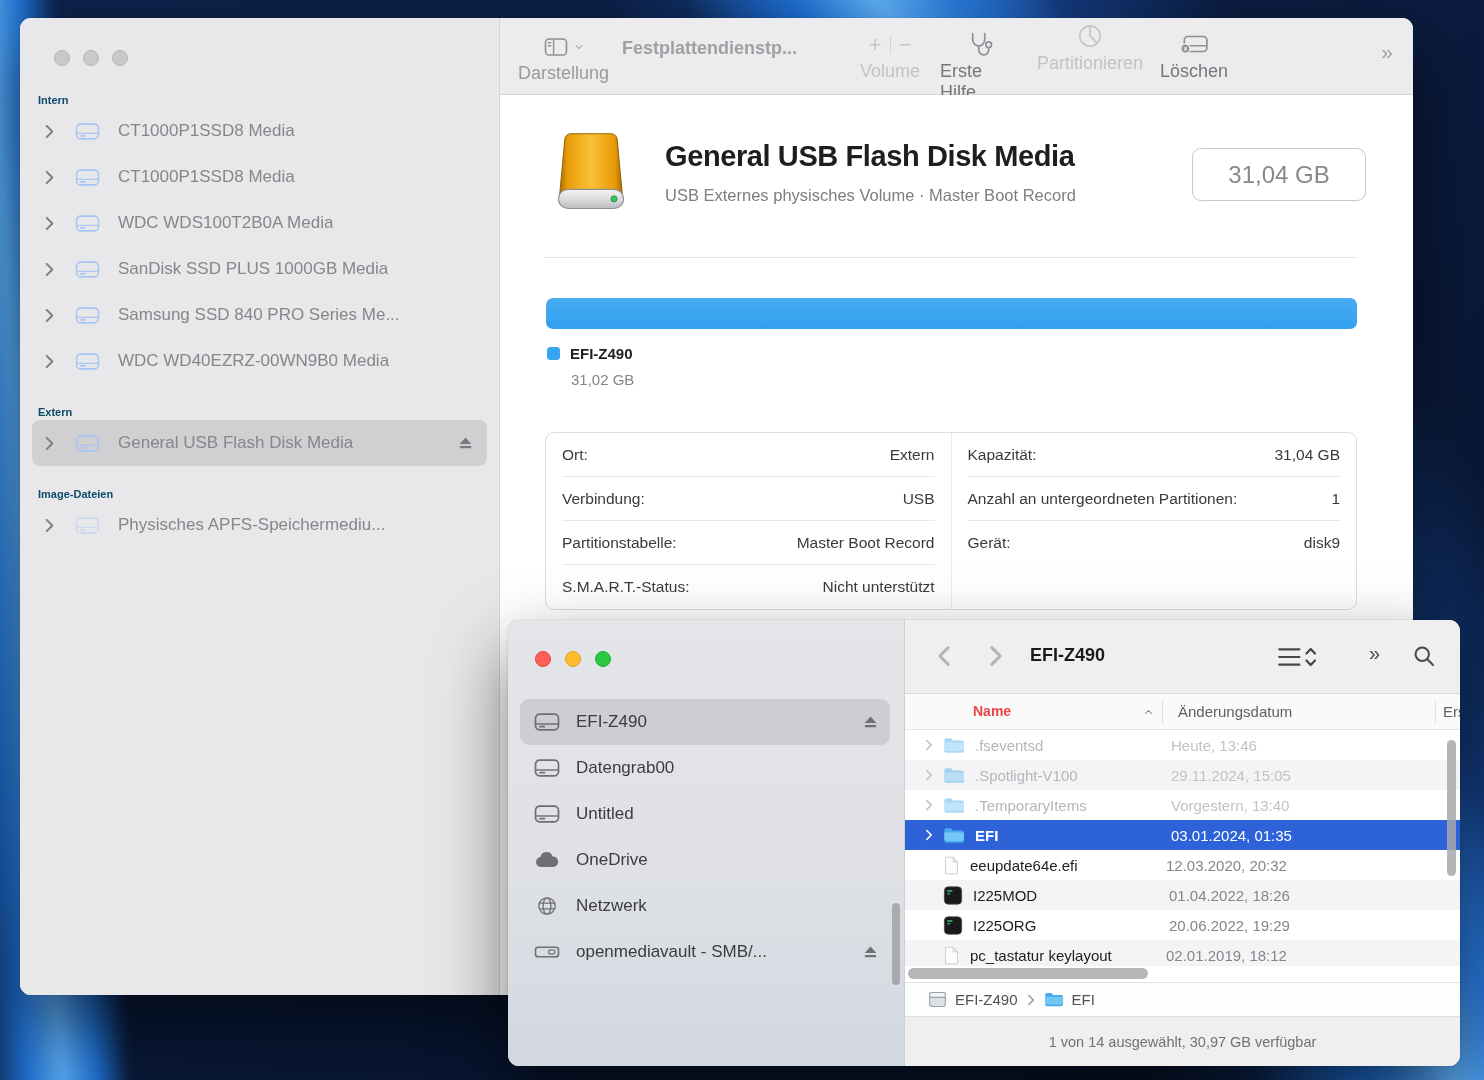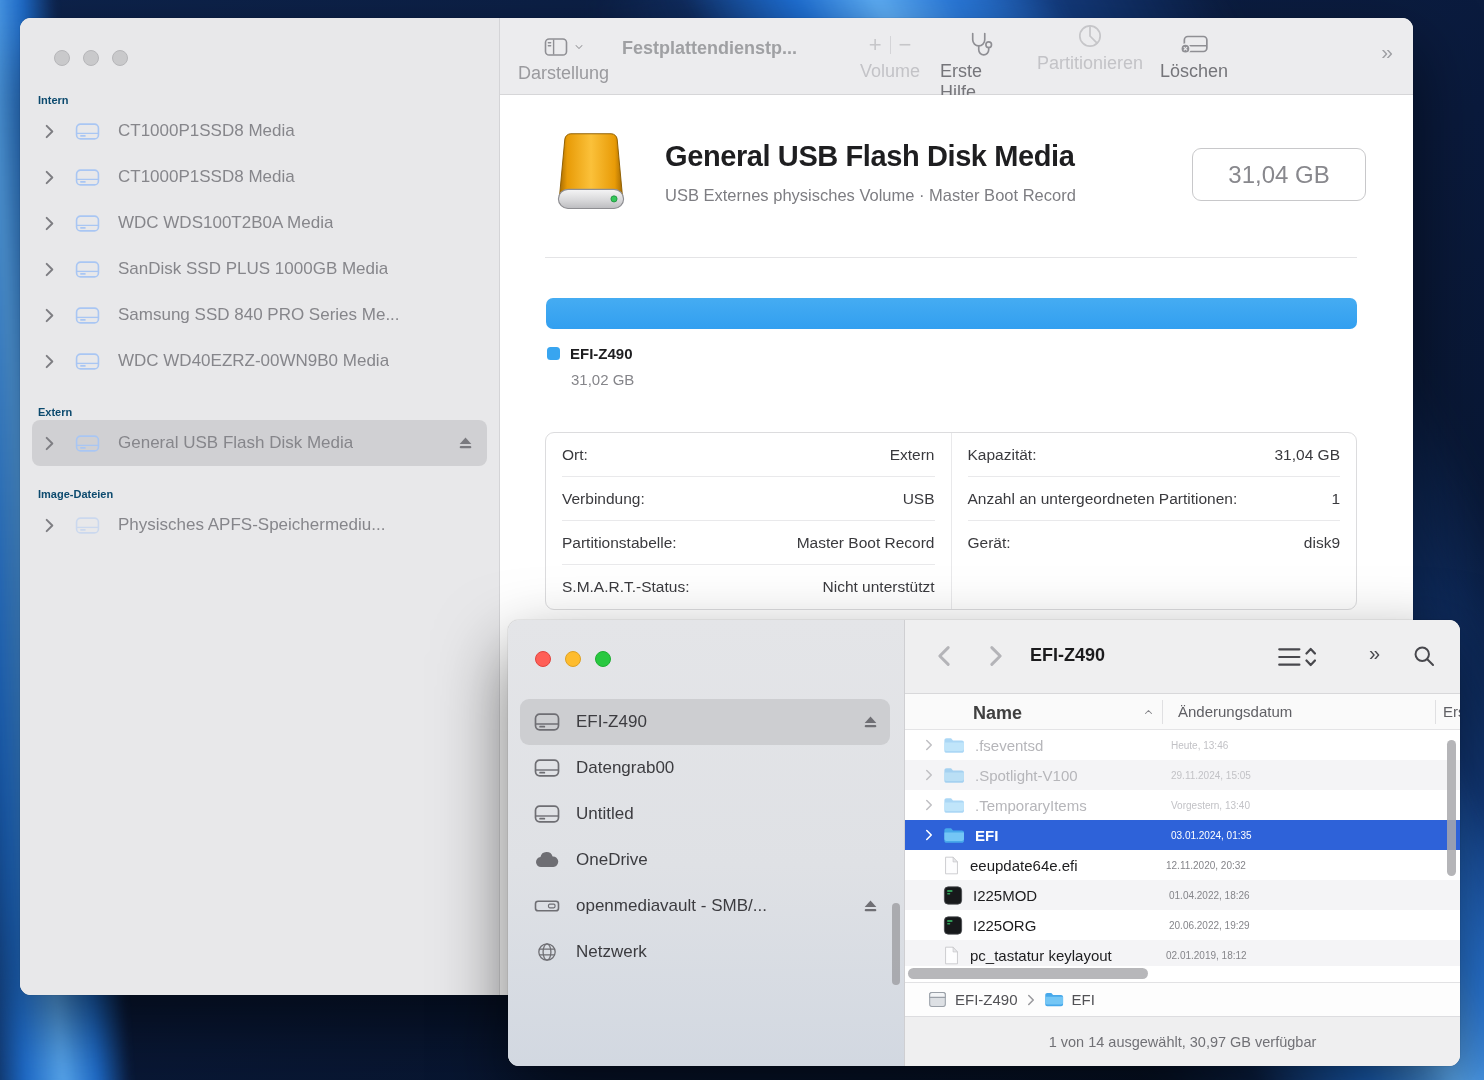--- a/index.html
+++ b/index.html
@@ -110,41 +110,41 @@
   .fd-toolbar { position:relative; height:74px; background:#efeff0; border-bottom:1px solid #d8d8da; flex:0 0 auto; }
   .nav-chev { position:absolute; top:24px; width:14px; height:24px; color:#b4b4b8; }
   .nav-back { left:32px; transform:scaleX(-1); }
   .nav-fwd { left:84px; }
   .fd-title { position:absolute; left:125px; top:25px; font-size:18px; font-weight:700; color:#1b1b1d; }
   .icon-listctl { position:absolute; left:370px; top:24px; width:44px; height:26px; color:#48484d; }
   .fd-overflow { position:absolute; left:464px; top:22px; font-size:20px; color:#48484d; letter-spacing:-2px; }
   .icon-search { position:absolute; left:508px; top:25px; width:22px; height:22px; color:#48484d; }
 
   .fd-colheaders { position:relative; height:36px; background:#fafafa; border-bottom:1px solid #e4e4e6; flex:0 0 auto; }
-  .ch-name { position:absolute; left:68px; top:9px; font-size:18px; font-weight:700; color:#404040; }
+  .ch-name { position:absolute; left:68px; top:9px; font-size:14px; font-weight:700; color:#ef4444; }
   .ch-caret { position:absolute; left:238px; top:14px; width:11px; height:8px; color:#86868b; }
   .ch-div1 { position:absolute; left:257px; top:6px; width:1px; height:24px; background:#e0e0e2; }
   .ch-mod { position:absolute; left:273px; top:9px; font-size:15px; color:#606065; }
   .ch-div2 { position:absolute; left:530px; top:6px; width:1px; height:24px; background:#e0e0e2; }
   .ch-created { position:absolute; left:538px; top:9px; font-size:15px; color:#606065; }
 
   .fd-rows { position:relative; height:236px; overflow:hidden; flex:0 0 auto; background:#fff; }
   .f-row { display:flex; align-items:center; height:30px; }
   .f-row:nth-child(even) { background:#f4f4f6; }
   .f-row.selected { background:#2e62d9; }
   .f-chev { width:12px; height:12px; margin-left:18px; color:#8a8a8f; flex:0 0 auto; }
   .f-chev.none { visibility:hidden; }
   .f-row.hidden-file .f-chev { color:#c0c0c4; }
   .f-row.selected .f-chev { color:#fff; }
   .f-icon { width:22px; height:19px; margin-left:8px; flex:0 0 auto; }
   .f-icon.dim { opacity:.45; }
   .f-name { margin-left:10px; width:196px; font-size:15px; color:#1d1d1f; white-space:nowrap; overflow:hidden; }
   .f-row.selected .f-name { color:#fff; font-weight:700; }
   .f-row.hidden-file .f-name { color:#b6b6ba; }
-  .f-date { font-size:10px; color:#85858a; white-space:nowrap; }
+  .f-date { font-size:15px; color:#85858a; white-space:nowrap; }
   .f-row.selected .f-date { color:#fff; }
   .f-row.hidden-file .f-date { color:#c2c2c6; }
   .fd-vscroll { position:absolute; right:4px; top:120px; width:9px; height:136px; border-radius:4.5px;
     background:#a8a8ac; opacity:.85; z-index:3; }
 
   .fd-hscroll { position:relative; height:16px; background:#fff; flex:0 0 auto; }
   .fd-hthumb { position:absolute; left:3px; top:2px; width:240px; height:11px; border-radius:5.5px;
     background:#a5a5a9; opacity:.8; }
   .fd-pathbar { display:flex; align-items:center; height:34px; background:#fdfdfd;
     border-top:1px solid #e2e2e4; padding-left:23px; flex:0 0 auto; }
@@ -497,32 +497,32 @@
           <span class="fd-slabel">Untitled</span>
         </div>
         <div class="fd-srow">
           <svg class="fd-sicon">
               <use href="#sym-cloud"></use>
             </svg>
           <span class="fd-slabel">OneDrive</span>
         </div>
         <div class="fd-srow">
           <svg class="fd-sicon">
+              <use href="#sym-globe"></use>
+            </svg>
+          <span class="fd-slabel">Netzwerk</span>
+        </div>
+        <div class="fd-srow">
+          <svg class="fd-sicon">
               <use href="#sym-server"></use>
             </svg>
           <span class="fd-slabel">openmediavault - SMB/...</span>
           <svg class="fd-eject">
               <use href="#sym-eject"></use>
             </svg>
-        </div>
-        <div class="fd-srow">
-          <svg class="fd-sicon">
-              <use href="#sym-globe"></use>
-            </svg>
-          <span class="fd-slabel">Netzwerk</span>
         </div>
       </div>
       <div class="fd-side-scroll"></div>
     </div>
 
     <div class="fd-main">
       <div class="fd-toolbar">
         <svg class="nav-chev nav-back" viewBox="0 0 10 16">
             <use href="#sym-chev"></use>
           </svg>
@@ -592,21 +592,21 @@
           <span class="f-date">03.01.2024, 01:35</span>
         </div>
         <div class="f-row">
           <svg class="f-chev none" viewBox="0 0 10 16">
               <use href="#sym-chev"></use>
             </svg>
           <svg class="f-icon" style="width:17px">
               <use href="#sym-doc"></use>
             </svg>
           <span class="f-name">eeupdate64e.efi</span>
-          <span class="f-date">12.11.2020, 20:32</span>
+          <span class="f-date">12.03.2020, 20:32</span>
         </div>
         <div class="f-row">
           <svg class="f-chev none" viewBox="0 0 10 16">
               <use href="#sym-chev"></use>
             </svg>
           <svg class="f-icon" style="width:20px">
               <use href="#sym-app"></use>
             </svg>
           <span class="f-name">I225MOD</span>
           <span class="f-date">01.04.2022, 18:26</span>

